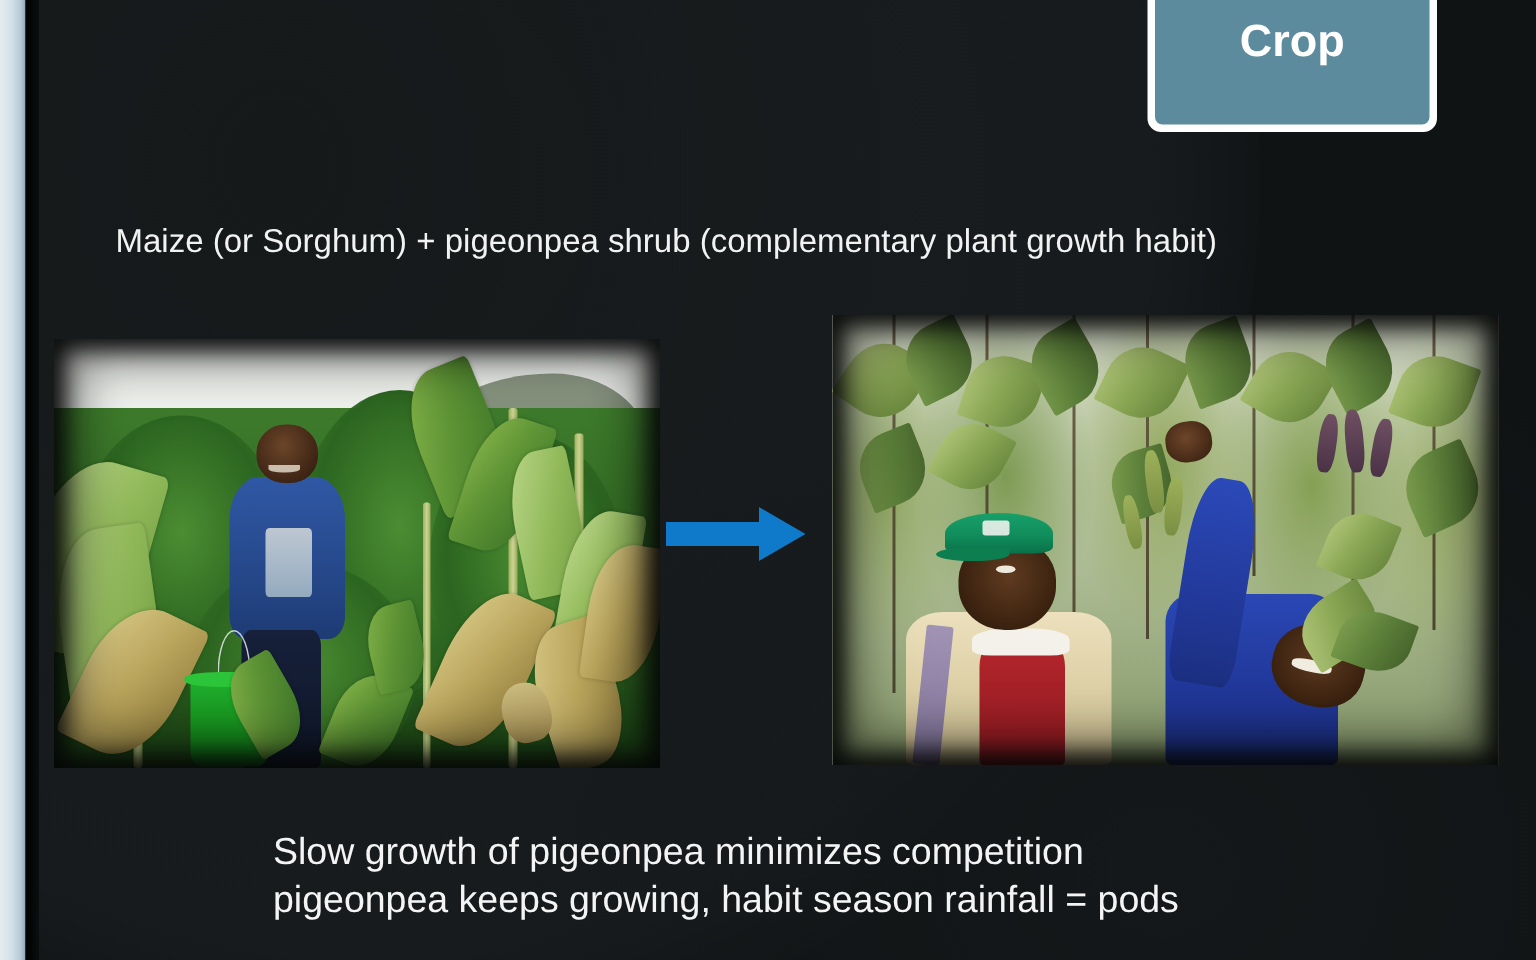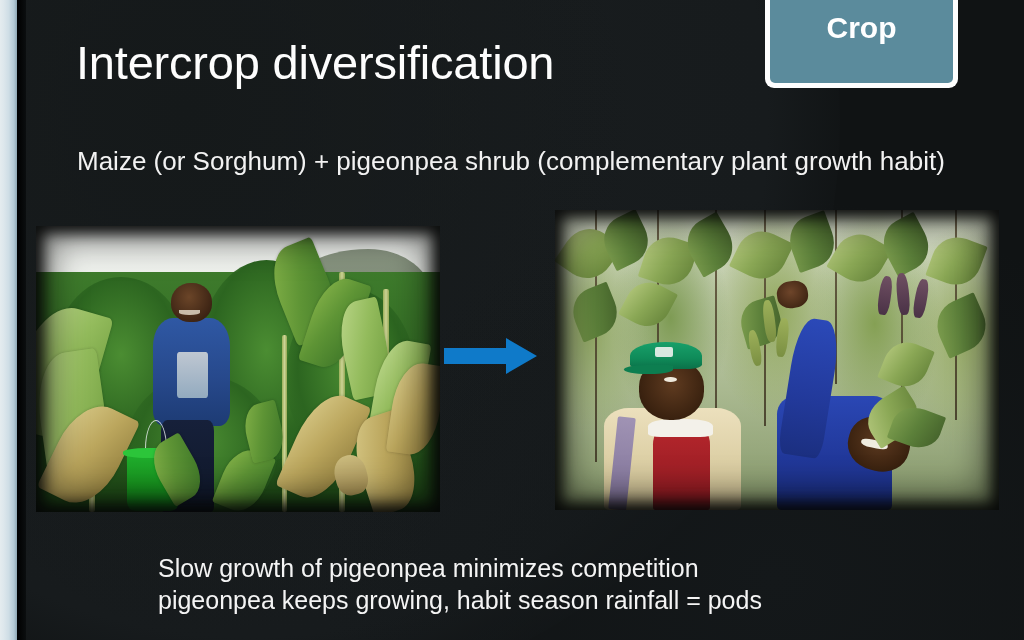--- a/index.html
+++ b/index.html
@@ -95,21 +95,21 @@
     line-height:37px;
     font-weight:bold;
     text-align:center;
     letter-spacing:0px;
   }
 
   
   .subtitle {
     position:absolute;
     left:77px; top:146px;
-    font-size:26px;
+    font-size:22px;
     line-height:30px;
     color:#f2f2f2;
     white-space:nowrap;
     z-index:4;
     text-align:center;
   }
 
   
   .photo {
     position:absolute;
@@ -370,35 +370,35 @@
   .caption {
     position:absolute;
     left:158px; top:552px;
     z-index:4;
   }
   .caption-line {
     font-size:25px;
     line-height:32px;
     color:#f4f4f4;
     white-space:nowrap;
+    margin-left:24px;
   }
 </style>
 </head>
 <body>
 
 <div class="slide">
 
   <div class="swoosh-a"></div>
   <div class="swoosh-b"></div>
   <div class="swoosh-c"></div>
 
   <div class="edge-strip"></div>
   <div class="edge-shadow"></div>
 
-  <div class="title">Intercrop diversification</div>
 
   <div class="badge">
     <div class="badge-inner">
       <div class="badge-text">
         <div>Crop</div>
       </div>
     </div>
   </div>
 
   <div class="subtitle">Maize (or Sorghum) + pigeonpea shrub (complementary plant growth habit)</div>

